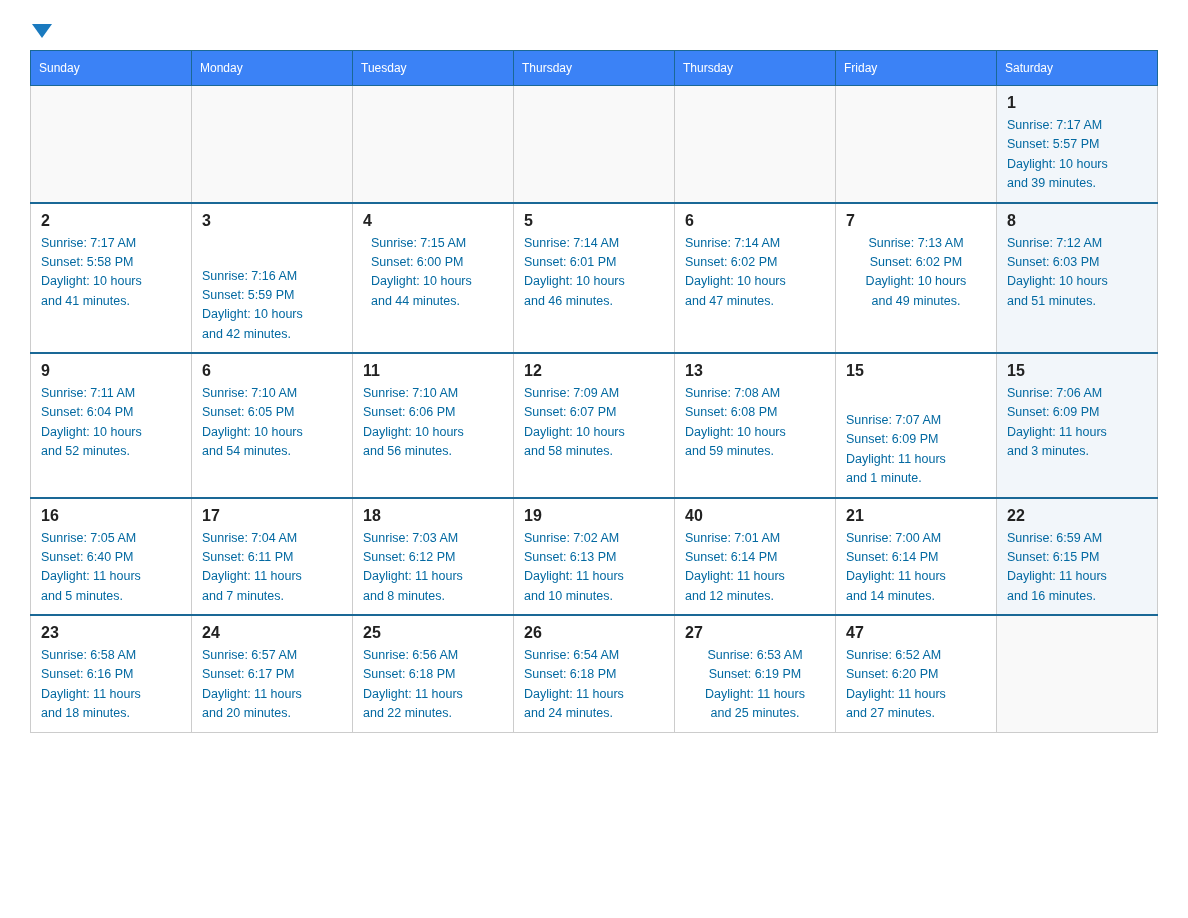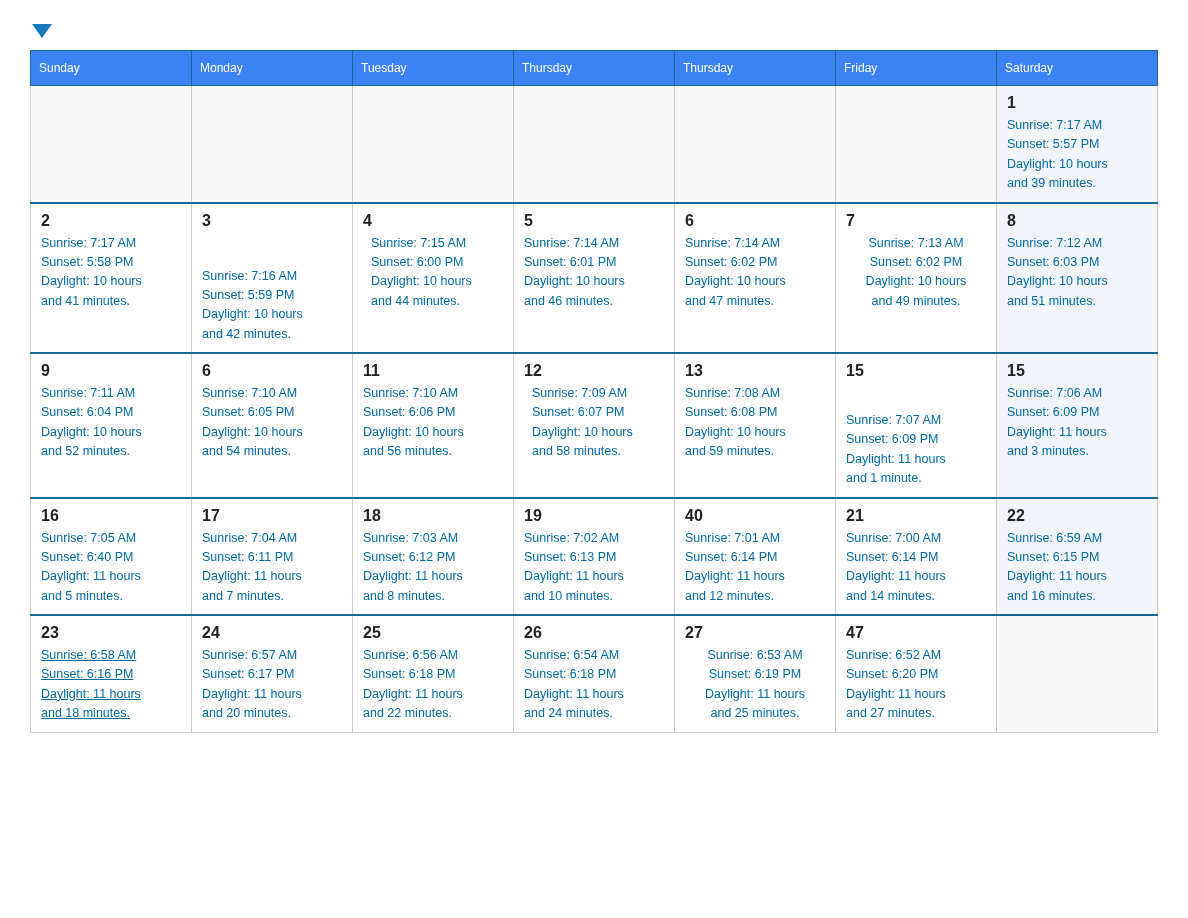--- a/index.html
+++ b/index.html
@@ -218,21 +218,21 @@
         </td>
         <td>
           <div class="day-number">11</div>
           <div class="day-info" style="white-space: pre-line;">Sunrise: 7:10 AM
 Sunset: 6:06 PM
 Daylight: 10 hours
 and 56 minutes.</div>
         </td>
         <td>
           <div class="day-number">12</div>
-          <div class="day-info" style="white-space: pre-line; margin-left: 8px;">Sunrise: 7:09 AM
+          <div class="day-info" style="white-space: pre-line;">Sunrise: 7:09 AM
 Sunset: 6:07 PM
 Daylight: 10 hours
 and 58 minutes.</div>
         </td>
         <td>
           <div class="day-number">13</div>
           <div class="day-info" style="white-space: pre-line;">Sunrise: 7:08 AM
 Sunset: 6:08 PM
 Daylight: 10 hours
 and 59 minutes.</div>
@@ -299,21 +299,21 @@
           <div class="day-number">22</div>
           <div class="day-info" style="white-space: pre-line;">Sunrise: 6:59 AM
 Sunset: 6:15 PM
 Daylight: 11 hours
 and 16 minutes.</div>
         </td>
       </tr>
       <tr class="row-divider">
         <td>
           <div class="day-number">23</div>
-          <div class="day-info" style="white-space: pre-line; text-decoration: underline;">Sunrise: 6:58 AM
+          <div class="day-info" style="white-space: pre-line;">Sunrise: 6:58 AM
 Sunset: 6:16 PM
 Daylight: 11 hours
 and 18 minutes.</div>
         </td>
         <td>
           <div class="day-number">24</div>
           <div class="day-info" style="white-space: pre-line;">Sunrise: 6:57 AM
 Sunset: 6:17 PM
 Daylight: 11 hours
 and 20 minutes.</div>

